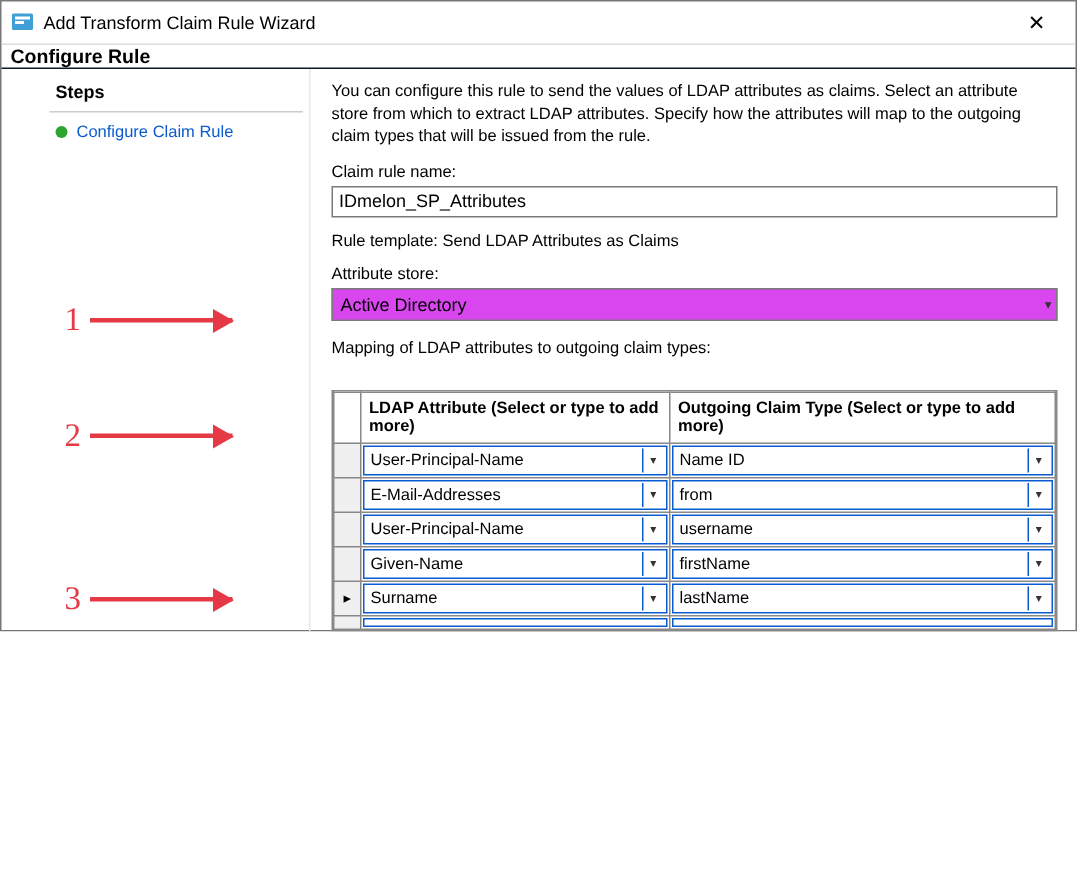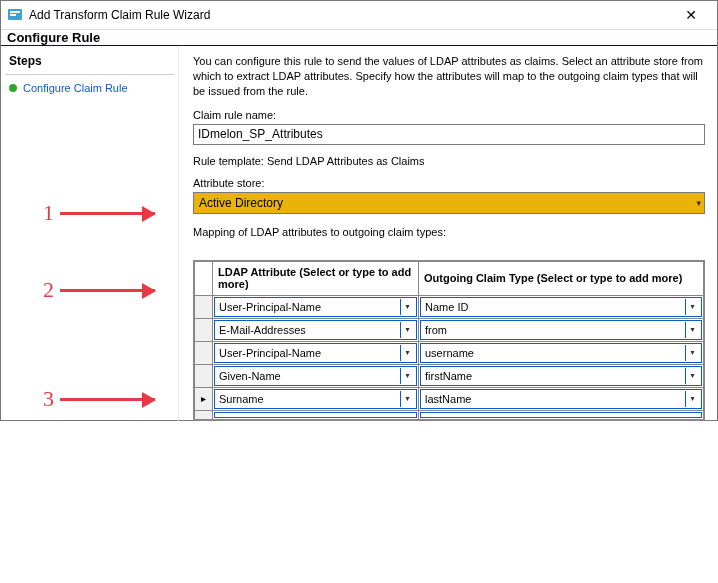--- a/index.html
+++ b/index.html
@@ -22,21 +22,21 @@
     .close-btn {
       width: 40px; height: 28px; display:flex; align-items:center; justify-content:center;
       font-size: 14px; font-family: Arial;
     }
     .header-sub {
       height: 34px; display:flex; align-items:center; padding: 0 6px;
       font-size: 13px; font-weight: bold; color:#000;
       border-bottom: 1px solid #0f172a;
     }
     .body {
-      flex: 1; display: flex; position: relative;
+      flex: 1; display: flex; position: relative; padding-left: 28px;
     }
     .steps-panel {
       width: 178px; border-right: 1px solid #e6e6e6;
       padding: 6px 4px;
       font-size: 11px;
     }
     .steps-title { font-weight: bold; font-size: 12px; padding: 2px 4px 6px; border-bottom:1px solid #ccc; margin-bottom:4px;}
     .step-row { display:flex; align-items:center; padding:3px 4px; color:#0a5bcf;}
     .step-bullet { width:8px;height:8px;border-radius:50%; background:#2ea52e; margin-right:6px; flex-shrink:0;}
     .content {
@@ -48,21 +48,21 @@
     .txt-input {
       width: 100%; height: 21px; font-size: 12px;
       border: 1px solid #7a7a7a; padding: 1px 4px;
     }
     .rule-template { margin-top: 10px; margin-bottom: 10px;}
     .select-wrap {
       width: 100%; position:relative;
     }
     .select-box {
       width: 100%; height: 22px; border: 1px solid #7a7a7a;
-      background: #eab308;
+      background: #d946ef;
       display:flex; align-items:center; padding: 0 20px 0 5px;
       font-size: 12px; position:relative;
     }
     .select-box .chev {
       position:absolute; right:3px; top:50%; transform:translateY(-50%);
       font-size:9px; color:#333;
     }
     .mapping-lbl { margin-top: 12px; margin-bottom: 22px;}
     .grid {
       border: 1px solid #888; width: 100%;

